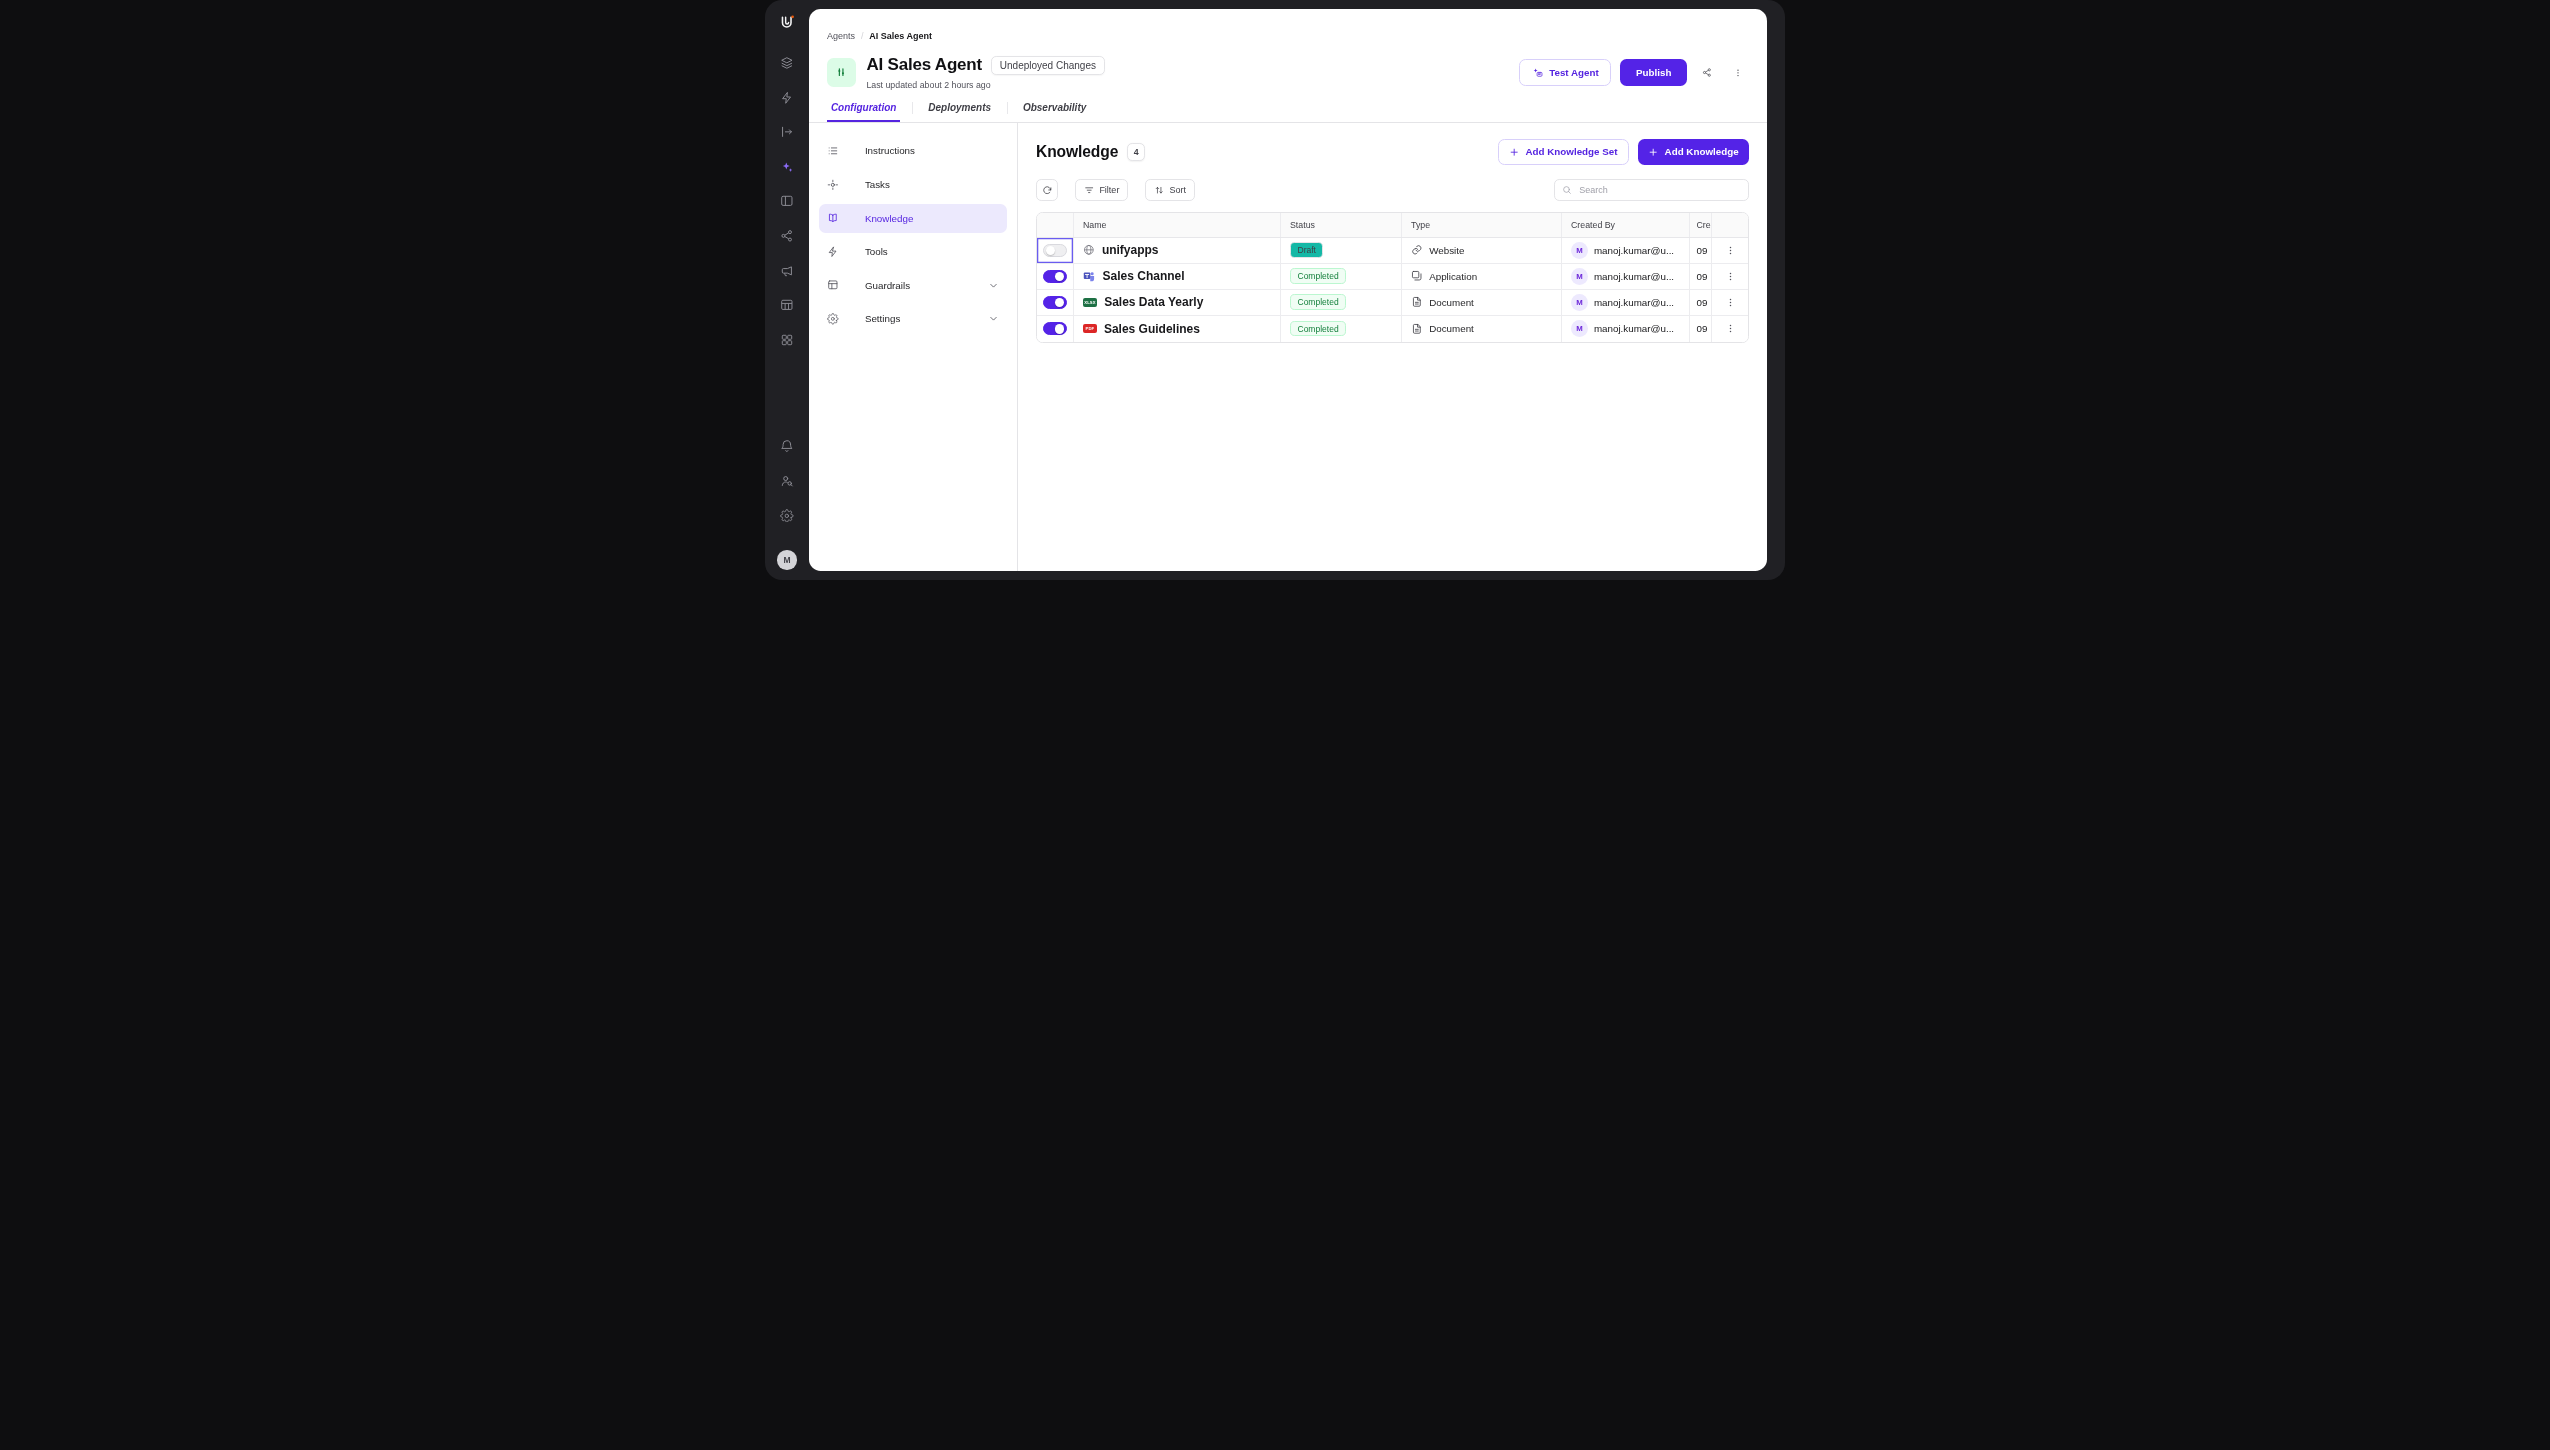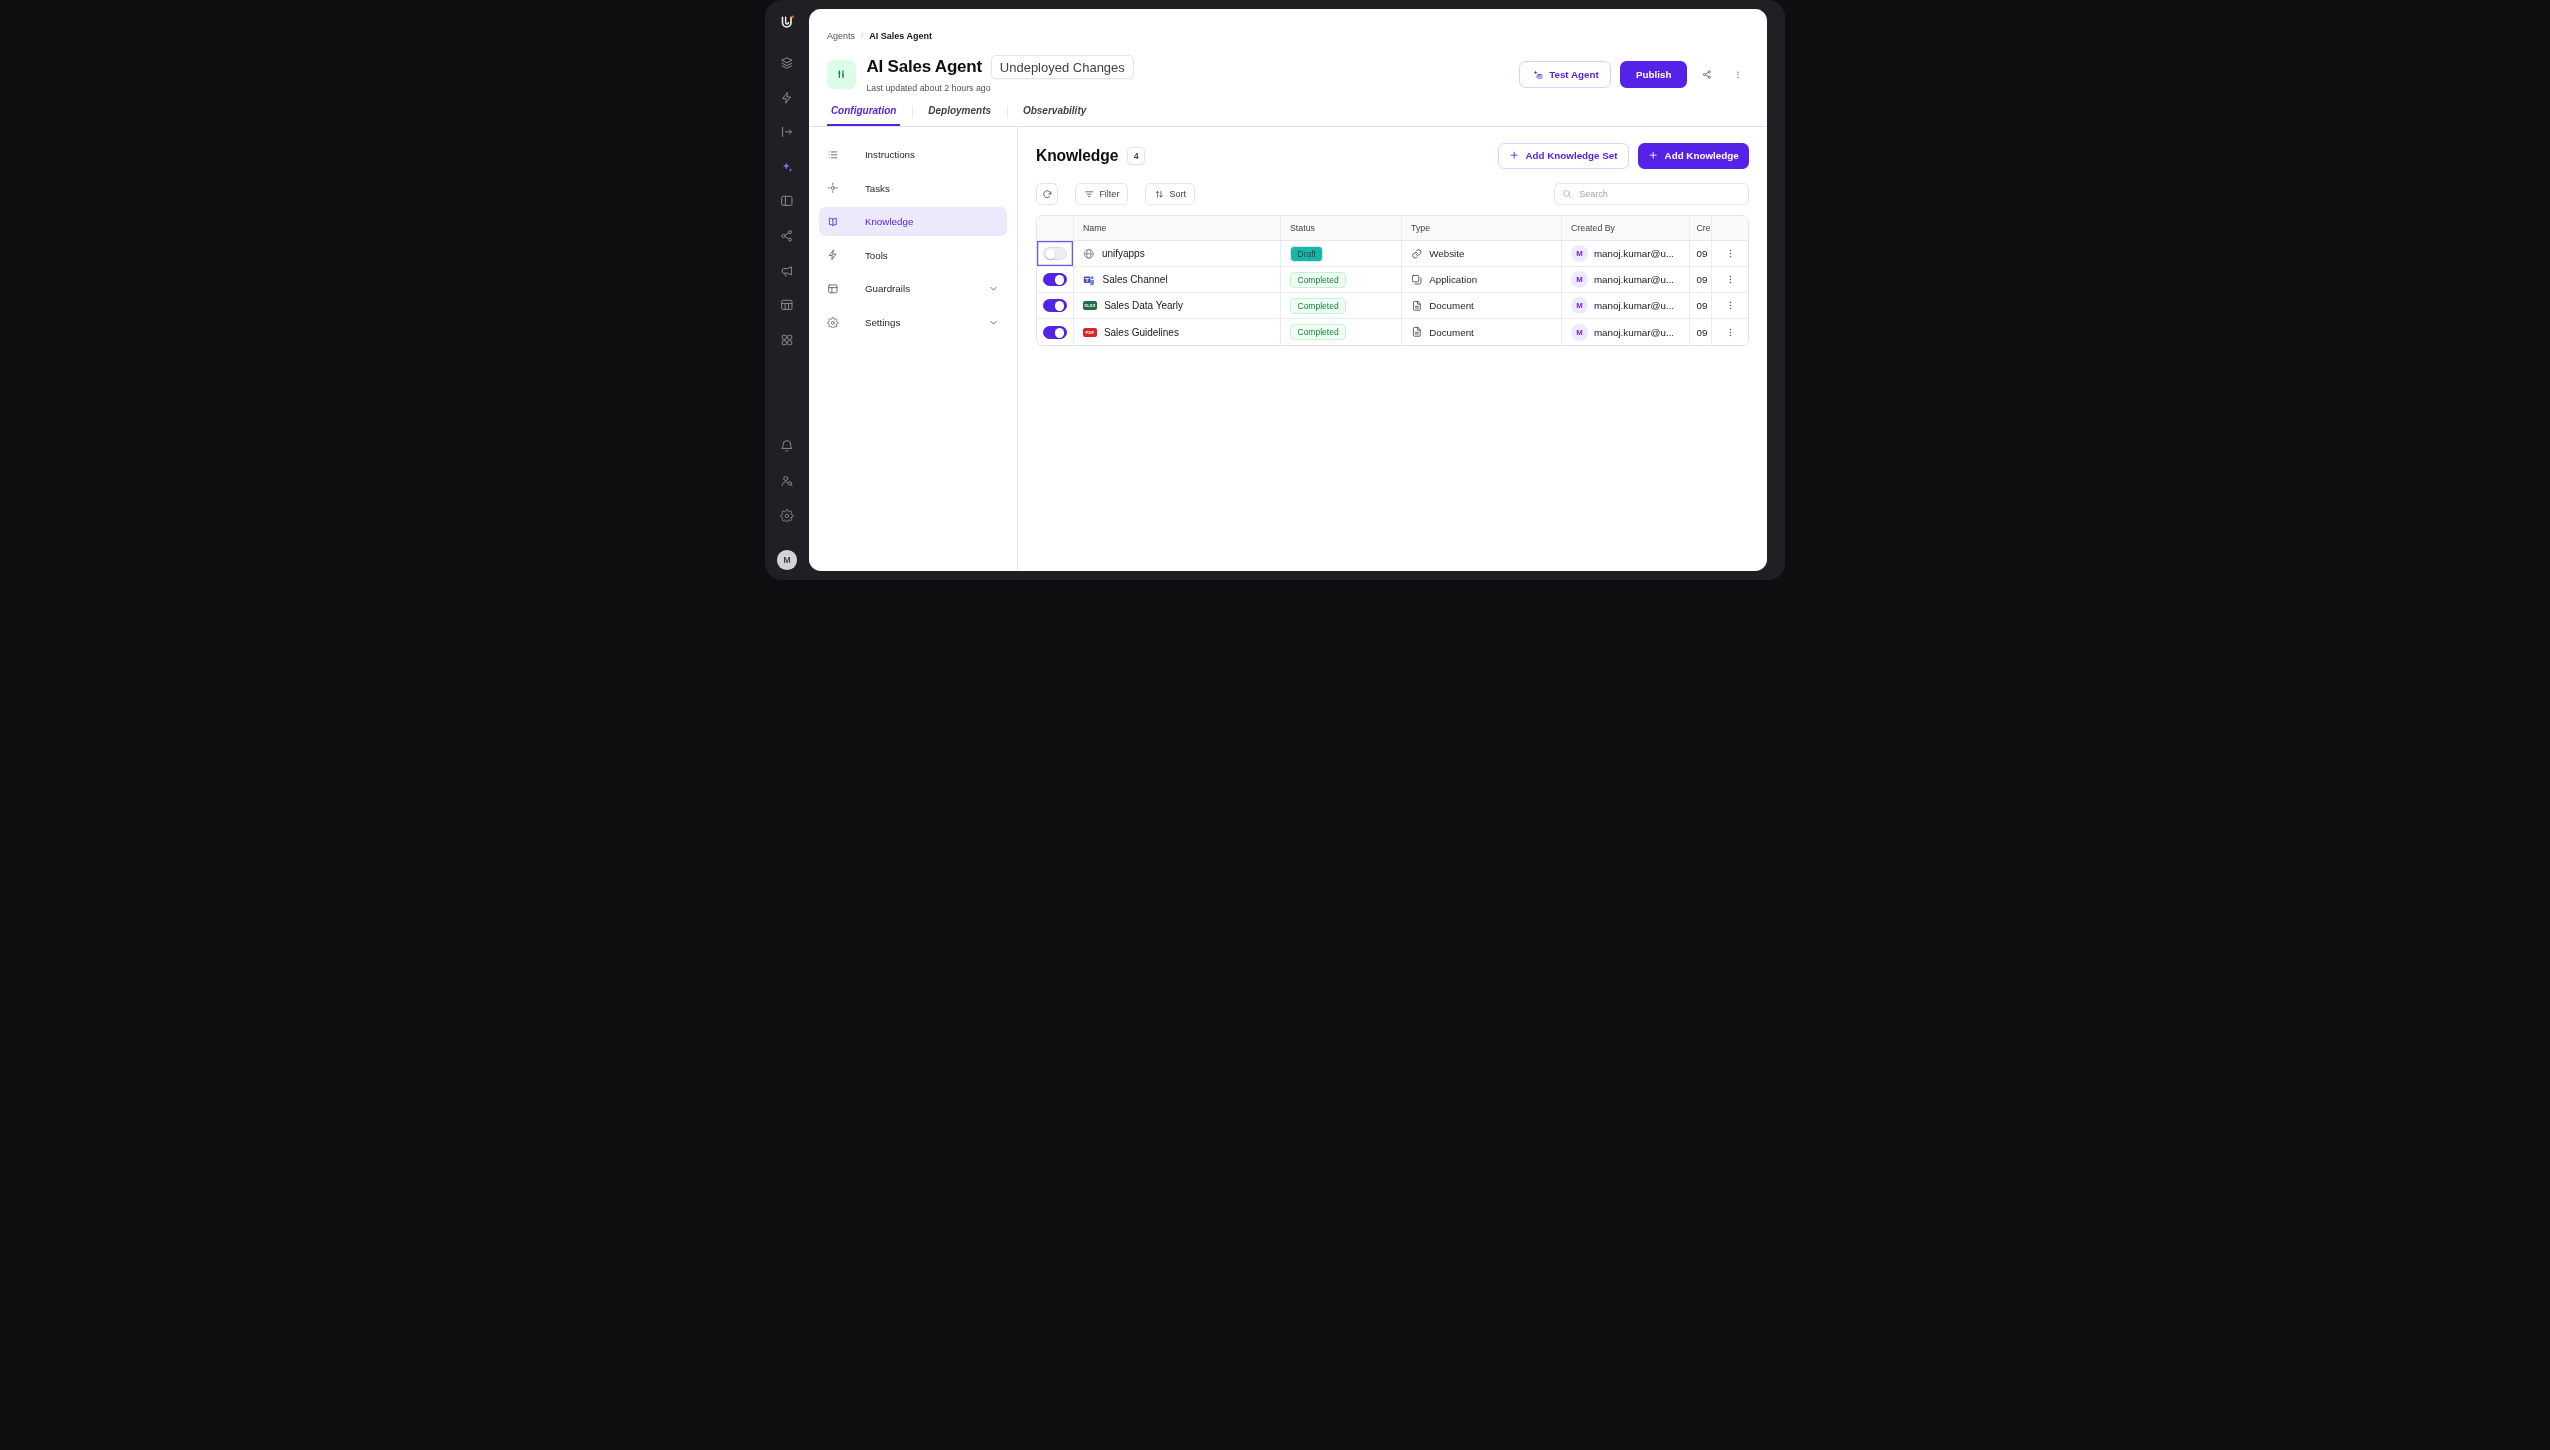--- a/index.html
+++ b/index.html
@@ -47,21 +47,21 @@
 
   .agent-header { display:flex; align-items:center; gap:10.4px; padding:14.3px 18px 0; }
   .agent-icon {
     width:29px; height:29px; border-radius:6.5px; background:#dcfce7;
     display:flex; align-items:center; justify-content:center; flex:none;
   }
   .agent-meta { display:flex; flex-direction:column; gap:4.6px; }
   .title-row { display:flex; align-items:center; gap:9px; }
   .page-title { margin:0; font-size:17px; font-weight:700; color:#101013; letter-spacing:-0.2px; }
   .undeployed-badge {
-    border:0.7px solid #e4e4e7; border-radius:5.2px; padding:3.3px 7.8px; font-size:13px;
+    border:0.7px solid #e4e4e7; border-radius:5.2px; padding:3.3px 7.8px; font-size:10px;
     color:#3f3f46; background:#fff; box-shadow:0 0.7px 1.3px rgba(0,0,0,.04);
   }
   .subtitle { font-size:8.8px; color:#52525b; }
   .header-actions { margin-left:auto; display:flex; align-items:center; gap:9px; }
   .btn {
     height:27px; border-radius:6.5px; font-size:9.8px; font-weight:600;
     display:inline-flex; align-items:center; gap:5.9px; cursor:pointer;
     font-family:"Liberation Sans", sans-serif;
   }
   .btn-test { border:0.7px solid #d8d0fa; background:#fff; color:#5524e0; padding:0 11.7px; }
@@ -148,21 +148,21 @@
     position:relative; cursor:pointer; padding:0; flex:none;
   }
   .toggle .knob {
     position:absolute; left:1.3px; top:1px; width:9.8px; height:9.8px; background:#fff;
     border-radius:50%; box-shadow:0 0.7px 1.3px rgba(0,0,0,.25);
   }
   .toggle.on { background:#5423e7; border-color:#5423e7; }
   .toggle.on .knob { left:auto; right:1.3px; }
 
   .name-icon { display:flex; margin-right:7.2px; flex:none; align-items:center; }
-  .row-name { font-size:10px; font-weight:400; color:#18181b; cursor:pointer; }
+  .row-name { font-size:12px; font-weight:700; color:#18181b; cursor:pointer; }
   .status-badge {
     height:15.6px; display:inline-flex; align-items:center; padding:0 6.5px;
     border-radius:4.6px; font-size:8.5px; font-weight:500;
   }
   .status-badge.draft { background:#14b8a6; color:#3f3f46; border:0.7px solid #e4e4e7; }
   .status-badge.completed { background:#f0fdf4; color:#15803d; border:0.7px solid #bbf7d0; }
   .type-icon { display:flex; margin-right:6.5px; color:#3f3f46; flex:none; }
   .type-label { font-size:9.8px; color:#27272a; }
   .avatar-chip {
     width:17px; height:17px; border-radius:50%; background:#ede9fe; color:#6d28d9;

